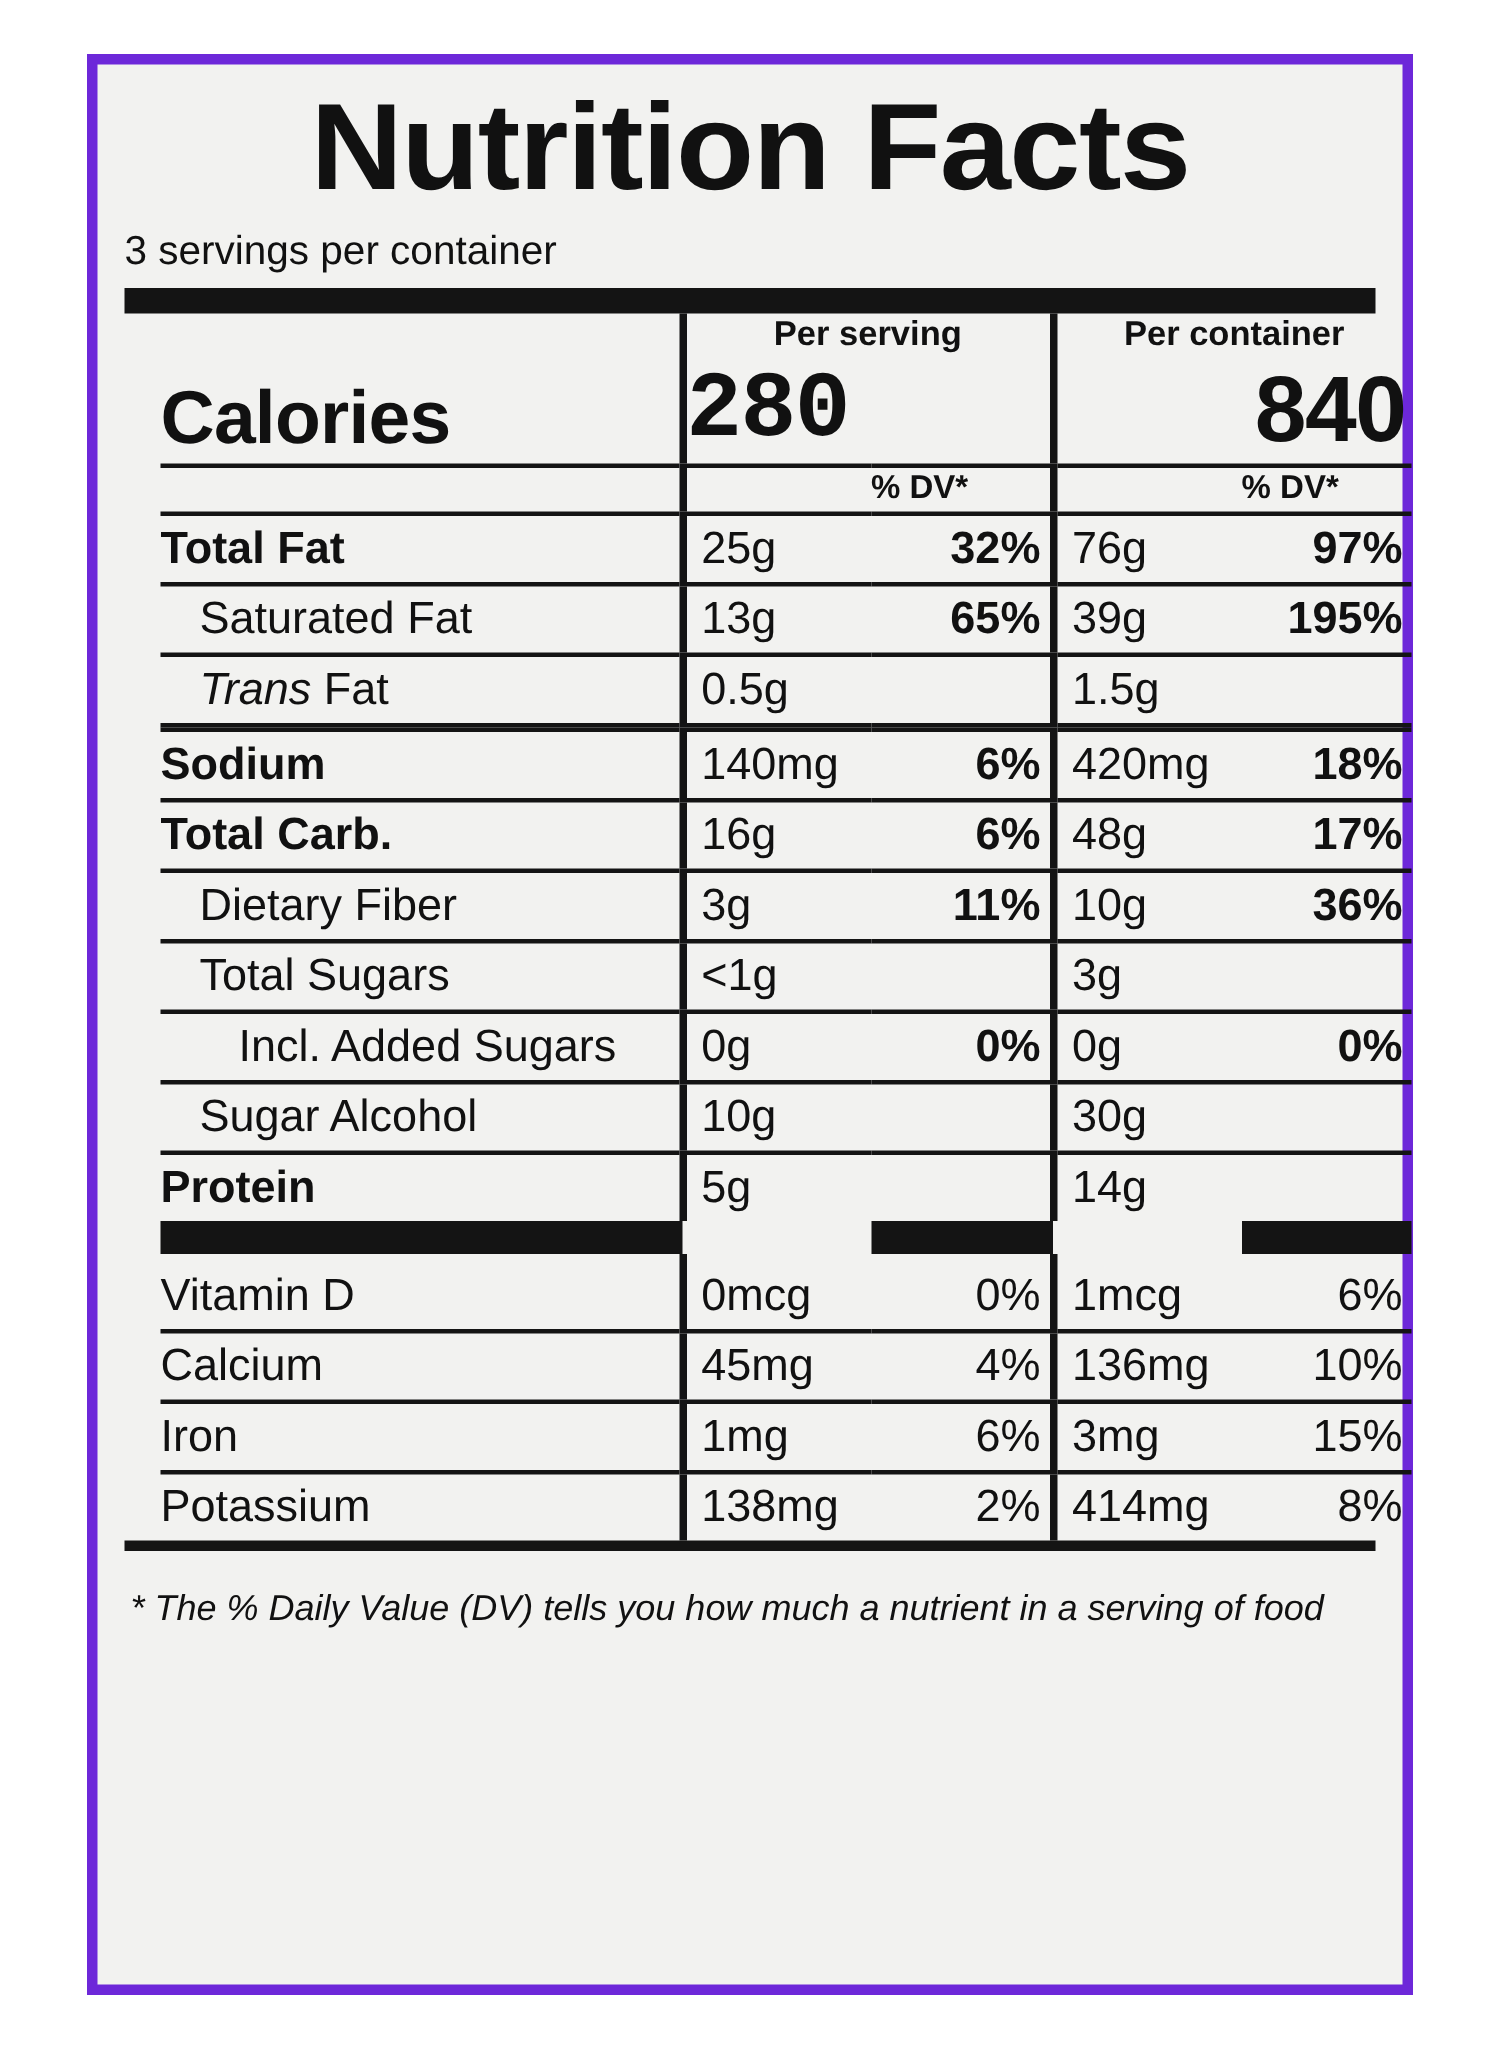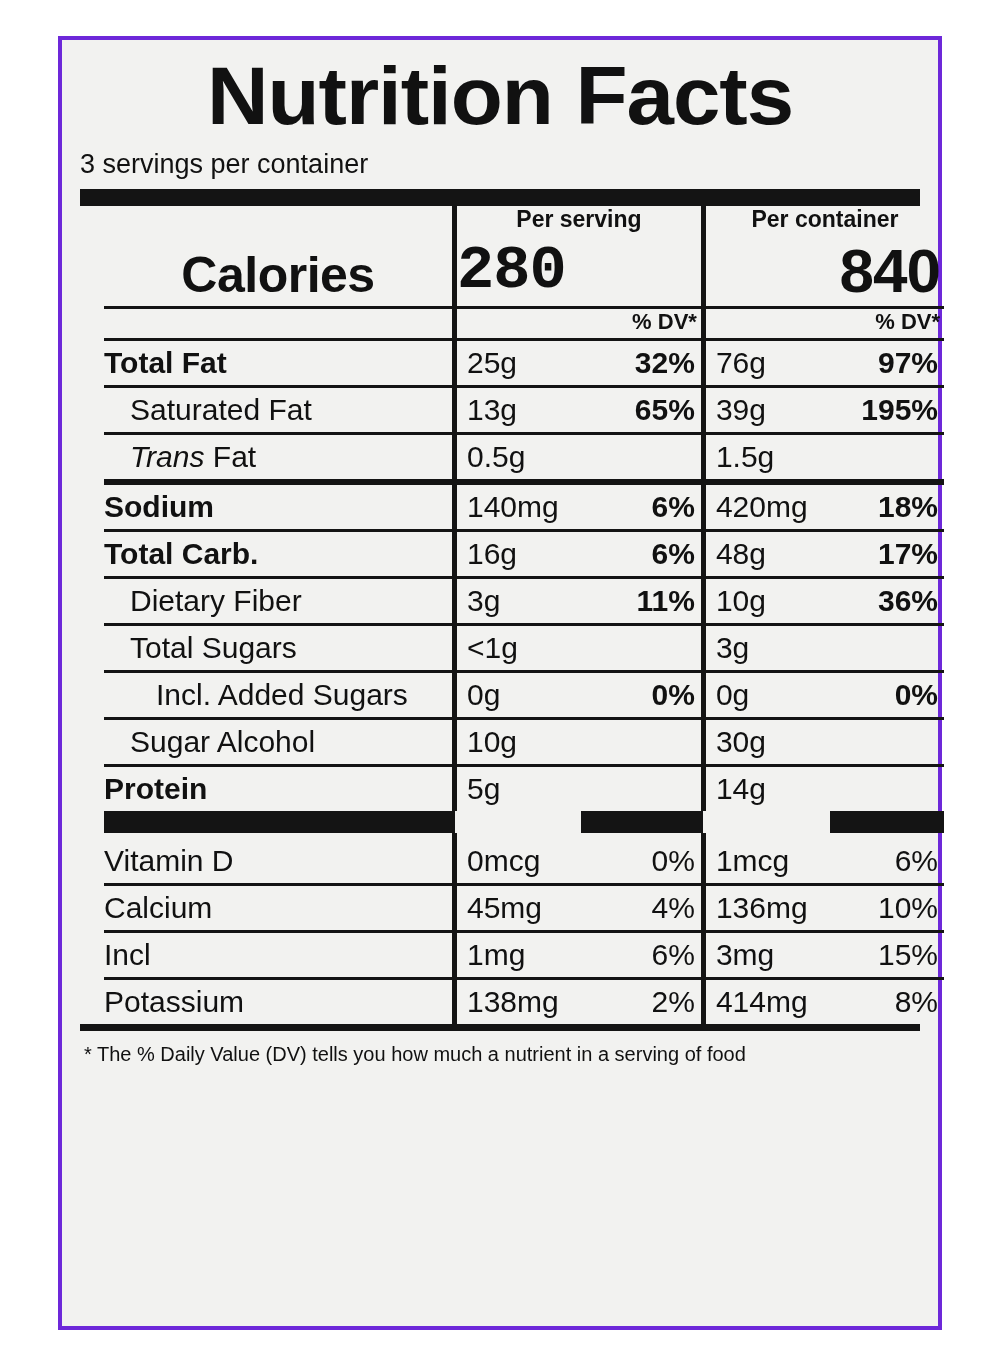--- a/index.html
+++ b/index.html
@@ -14,21 +14,21 @@
     color: #111111;
     position: relative;
   }
   .panel {
     position: absolute;
     left: 58px;
     top: 36px;
     width: 884px;
     height: 1294px;
     background: #f2f2f0;
-    border: 4px solid #6d28d9;
+    border: 7px solid #6d28d9;
     box-sizing: border-box;
     padding: 0 18px;
   }
 
   
   .title {
     font-size: 82px;
     font-weight: bold;
     line-height: 0.98;
     letter-spacing: -1px;
@@ -87,21 +87,20 @@
     font-weight: bold;
     text-align: center;
     padding-bottom: 2px !important;
   }
 
   .cal-label {
     font-size: 50px;
     font-weight: bold;
     letter-spacing: -0.5px;
     padding-bottom: 2px !important;
-    text-align: center;
   }
   .cal-num1 {
     font-size: 62px;
     font-weight: bold;
     letter-spacing: -1px;
     padding-bottom: 0 !important;
     padding-right: 4px !important;
     font-family: Liberation Mono, monospace;
   }
   .cal-num2 {
@@ -109,21 +108,20 @@
     font-weight: bold;
     text-align: right;
     letter-spacing: -1px;
     padding-bottom: 0 !important;
     padding-right: 4px !important;
   }
 
   .dv-head {
     font-size: 22px;
     font-weight: bold;
-    text-align: right;
     padding-right: 4px !important;
     padding-bottom: 3px !important;
   }
 
   .nut-name {
     font-size: 30px;
     padding: 5px 0 5px 0 !important;
   }
   .nut-name.bold { font-weight: bold; }
   .nut-name.ind1 { padding-left: 26px !important; }
@@ -146,24 +144,25 @@
   .sep td { border-bottom: 3px solid #141414; height: 0; }
   .sep-blank td { height: 0; }
 
   .band td {
     background: #141414;
     height: 22px;
   }
   .band td.gap { background: transparent; width: 5px; }
 
   .footnote {
-    font-size: 20px;
+    font-size: 24px;
     line-height: 1.22;
-    margin-top: 11px;
+    margin-top: 24px;
     padding: 0 4px;
+    font-style: italic;
   }
   .footnote .l2 { display: block; padding-left: 20px; }
 </style>
 </head>
 <body>
 
 <div class="panel">
 
   <div class="title">Nutrition Facts</div>
 
@@ -377,21 +376,21 @@
       <td class="nut-val vline-left">136mg</td>
       <td class="nut-dv light">10%</td>
     </tr>
 
     <tr class="sep">
           <td></td>
           <td class="vline-left" colspan="2"></td>
           <td class="vline-left" colspan="2"></td>
         </tr>
     <tr>
-      <td class="nut-name">Incl</td>
+      <td class="nut-name">Iron</td>
       <td class="nut-val vline-left">1mg</td>
       <td class="nut-dv light">6%</td>
       <td class="nut-val vline-left">3mg</td>
       <td class="nut-dv light">15%</td>
     </tr>
 
     <tr class="sep">
           <td></td>
           <td class="vline-left" colspan="2"></td>
           <td class="vline-left" colspan="2"></td>

